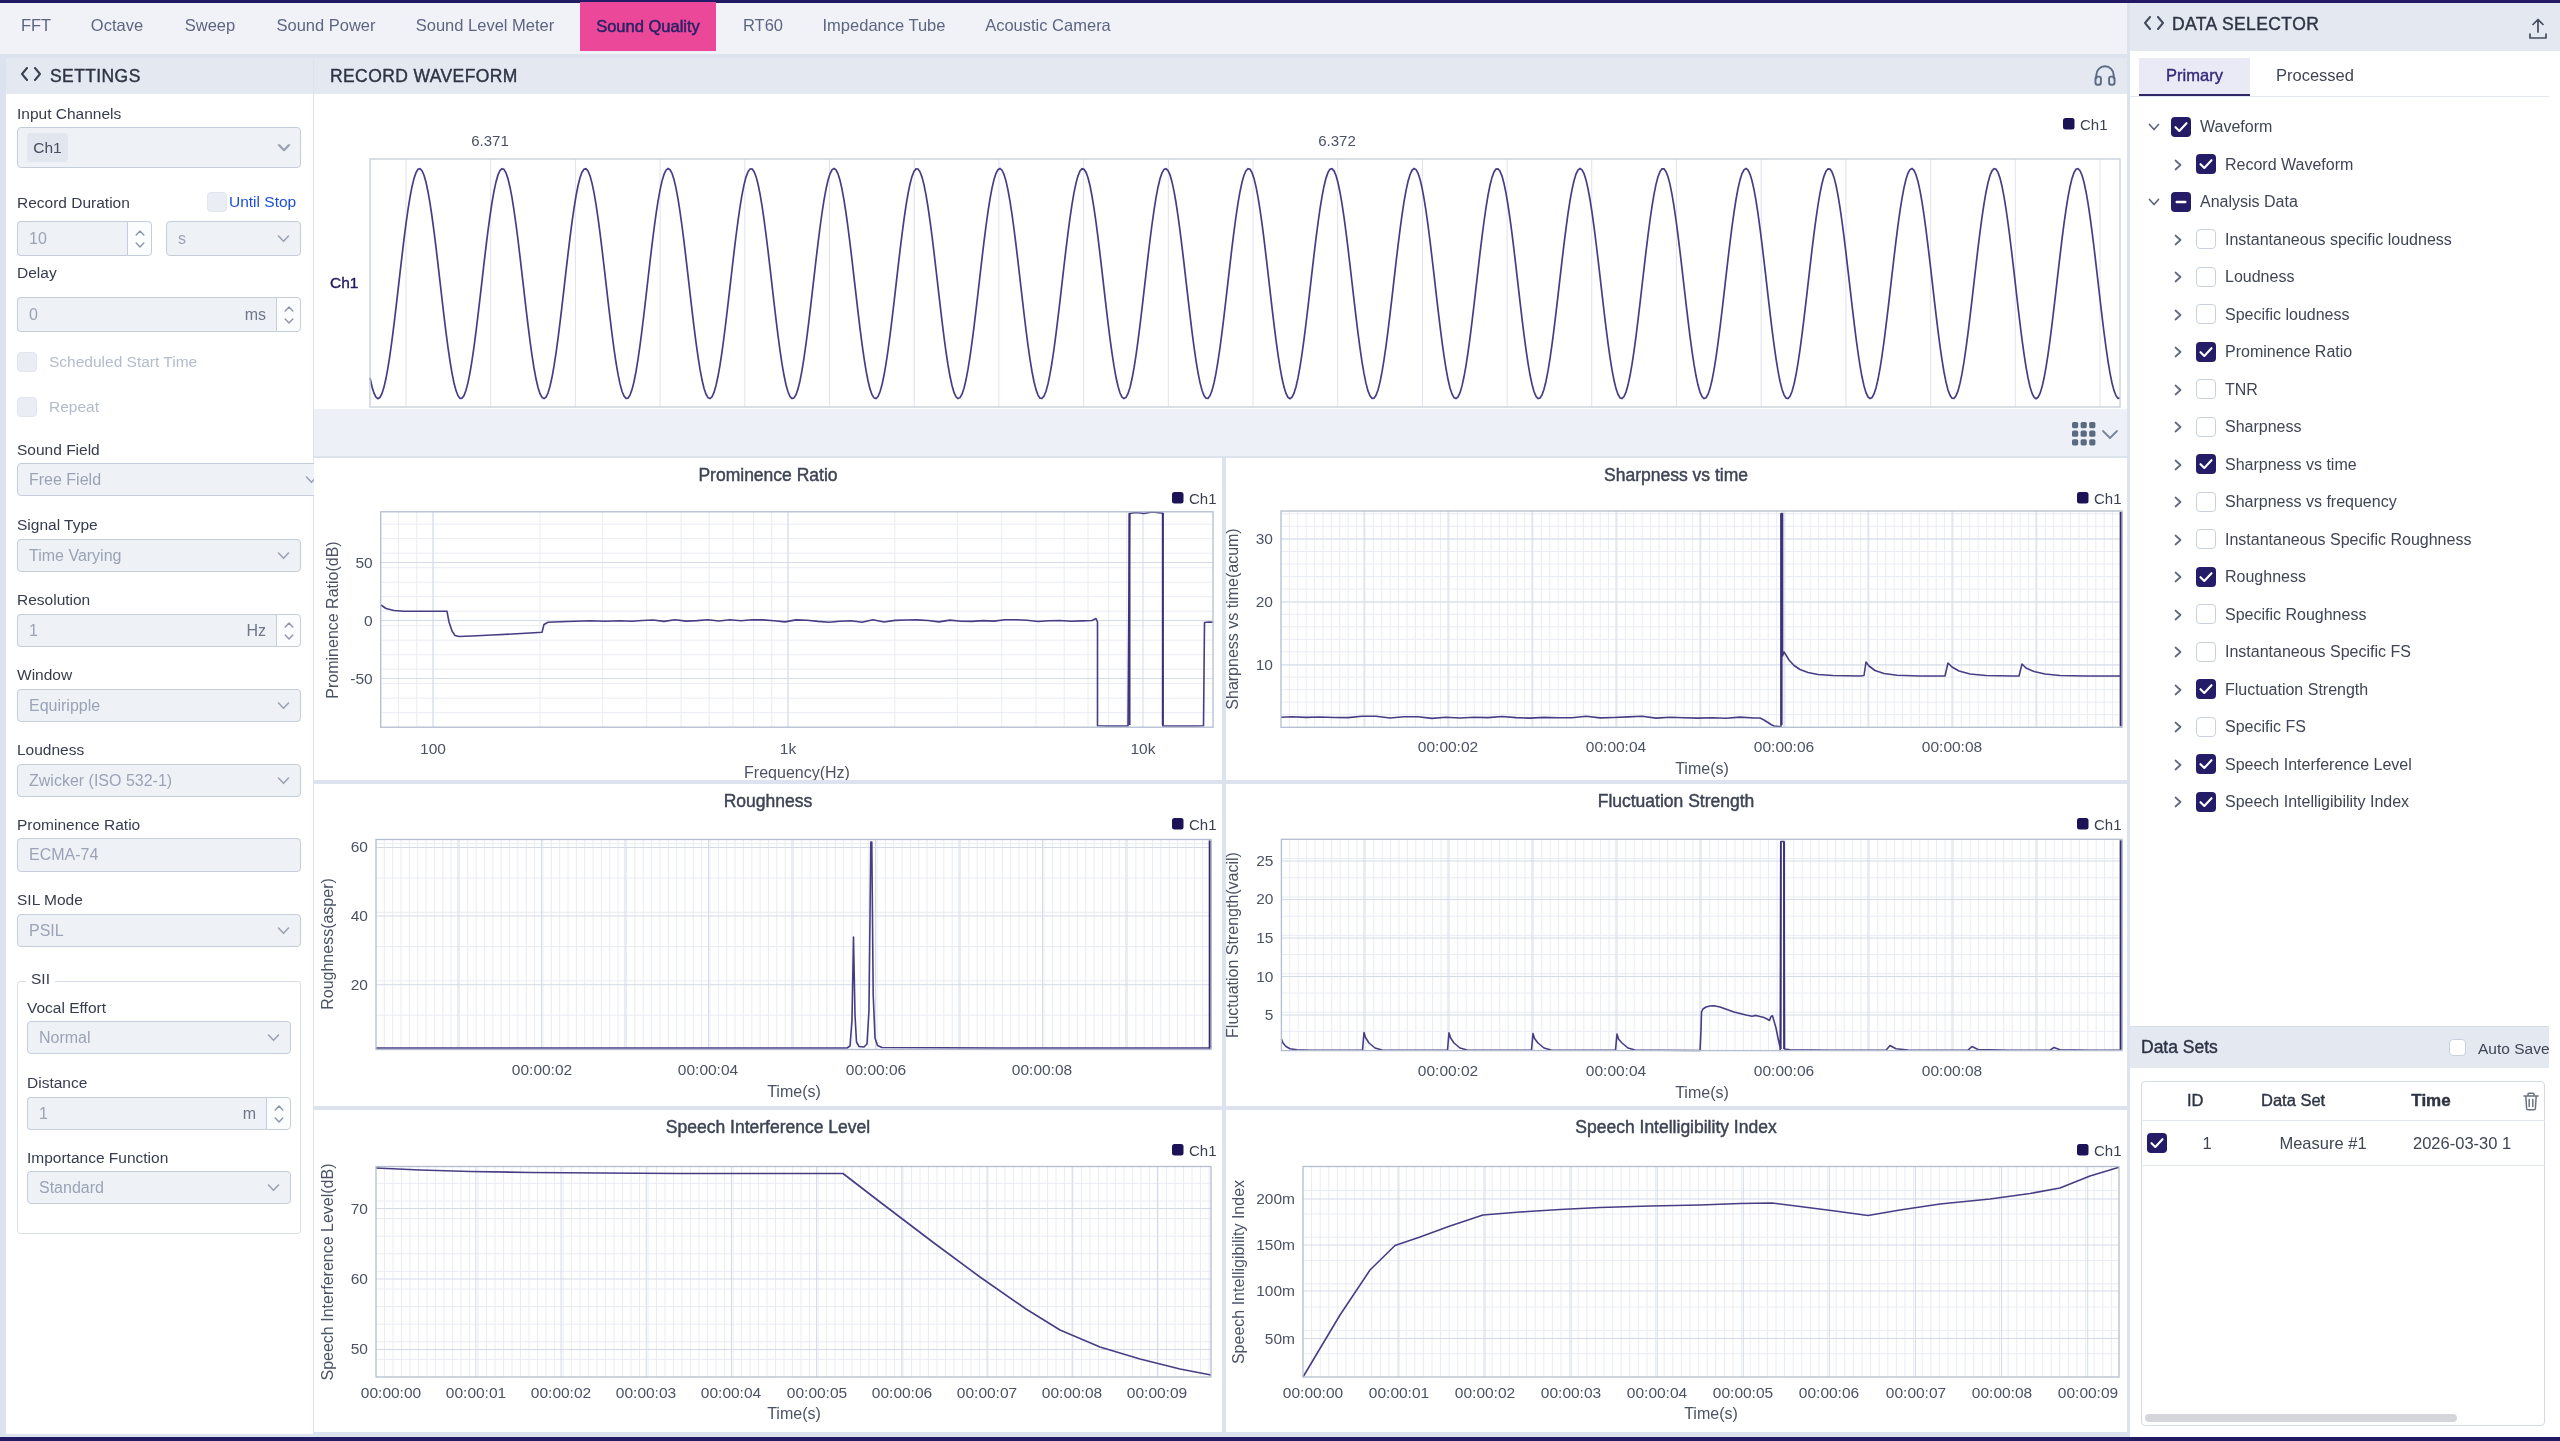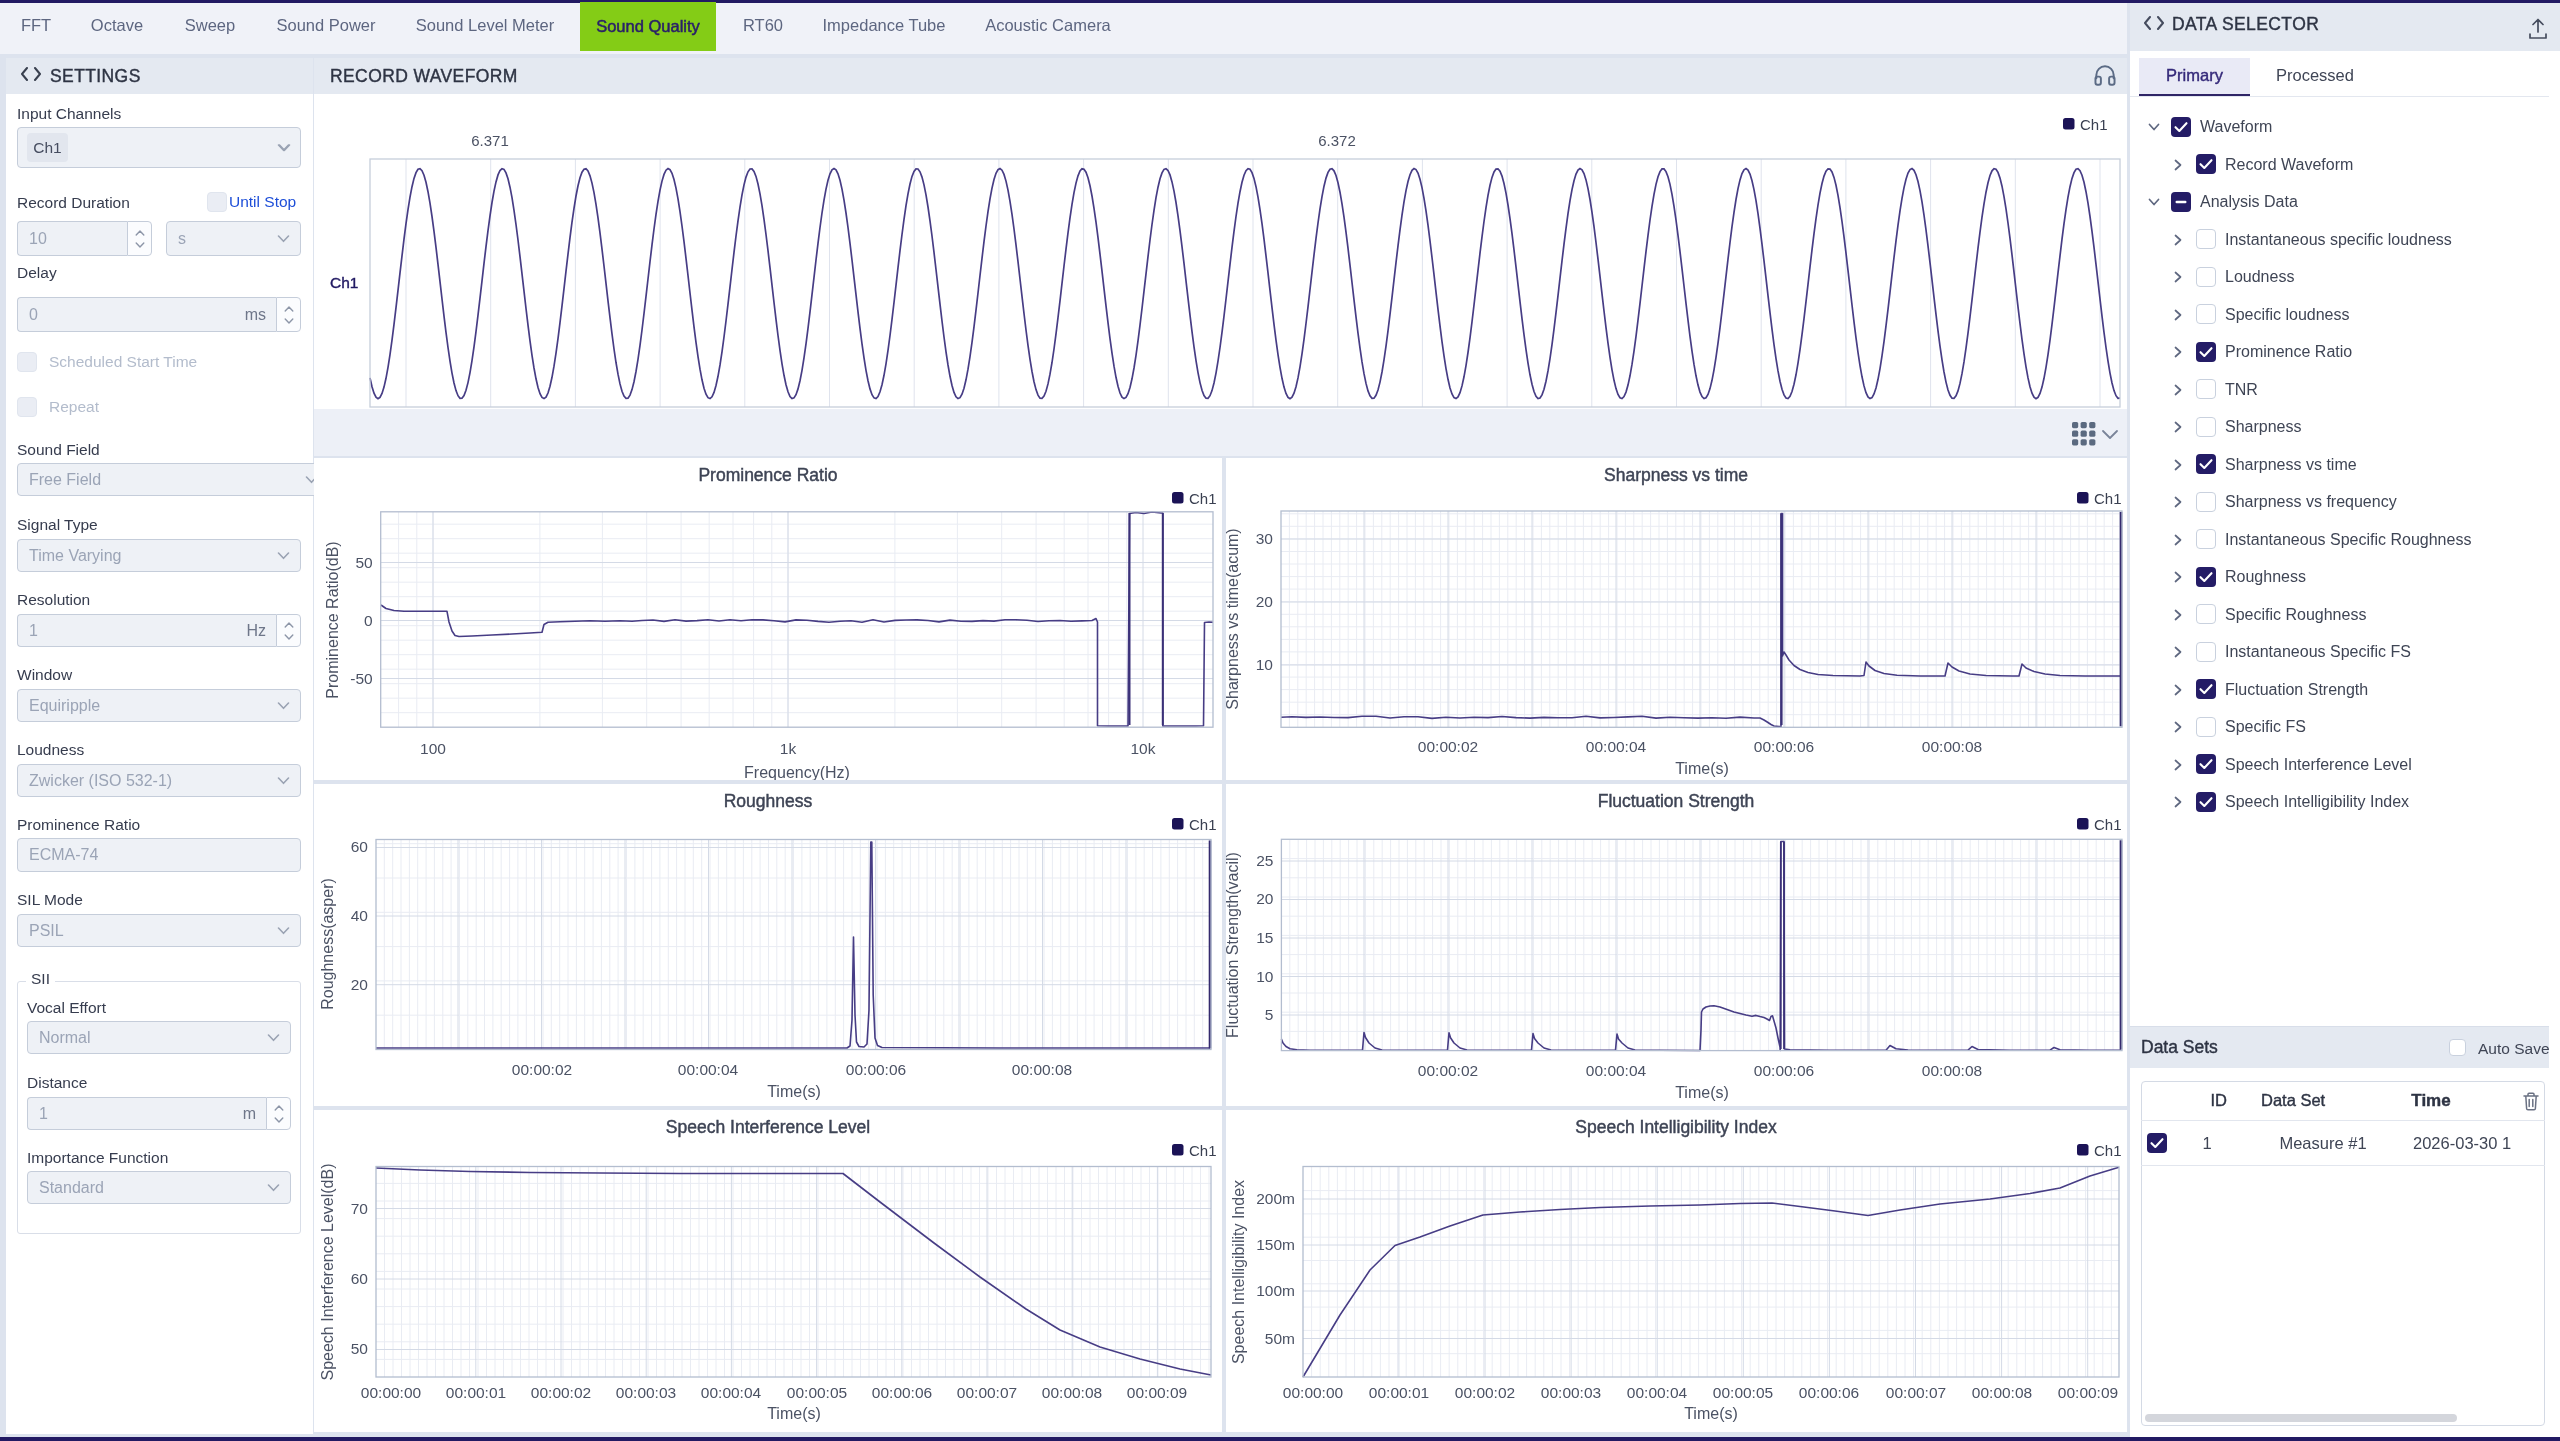--- a/index.html
+++ b/index.html
@@ -1,20 +1,20 @@
 <!DOCTYPE html>
 <html><head><meta charset="utf-8"><style>
 * { margin:0; padding:0; box-sizing:border-box; }
 html,body { width:2560px; height:1441px; overflow:hidden; }
 body { font-family:"Liberation Sans",sans-serif; background:#dde3ee; position:relative; }
 .abs { position:absolute; }
 .strip { position:absolute; left:0; width:2560px; background:#221a63; }
 .tabbar { position:absolute; left:0; top:3px; width:2127px; height:51px; background:#f0f2f8; }
 .tab { position:absolute; top:0; height:51px; line-height:51px; font-size:16.5px; color:#5d6680; text-align:center; }
-.tabsel { background:#84cc16; color:#2a2168; font-weight:500; -webkit-text-stroke:0.5px currentColor; border-top:2.5px solid #221a63; line-height:48px; }
+.tabsel { background:#ec4899; color:#2a2168; font-weight:500; -webkit-text-stroke:0.5px currentColor; border-top:2.5px solid #221a63; line-height:48px; }
 .panel { position:absolute; background:#ffffff; }
 .phead { position:absolute; left:0; top:0; right:0; height:36px; background:#e4e9f1;
   font-size:17.5px; color:#2e3444; letter-spacing:.4px; line-height:36px; }
 .semi { font-weight:500; -webkit-text-stroke:0.4px currentColor; }
 .lbl { position:absolute; left:17px; font-size:15.5px; color:#363c4e; }
 .sel { position:absolute; background:#eef1f6; border:1px solid #c5cdda; border-radius:4px;
   font-size:16px; color:#9ba4b6; }
 .sel .txt { position:absolute; left:11px; top:50%; transform:translateY(-50%); }
 .chev { position:absolute; top:50%; transform:translateY(-50%); }
 .numwrap { position:absolute; }
@@ -498,21 +498,21 @@
   </div>
 <div class="treelbl" style="left:2225px;top:793.0px">Speech Intelligibility Index</div>
 <div class="abs" style="left:2130px;top:1026px;width:419px;height:1px;background:#d8dee9"></div>
 <div class="abs" style="left:2130px;top:1027px;width:419px;height:41px;background:#e4e9f1"></div>
 <div class="abs semi" style="left:2141px;top:1037px;font-size:17.5px;color:#2e3444">Data Sets</div>
 <div class="cb" style="left:2449px;top:1039px;width:17px;height:17px"></div>
 <div class="cblbl" style="left:2478px;top:1040px;color:#3f4555">Auto Save</div>
 <div class="abs" style="left:2141px;top:1081px;width:404px;height:345px;border:1px solid #d4dae5;border-radius:4px;background:#fff"></div>
 <div class="abs" style="left:2141px;top:1120px;width:404px;height:1px;background:#e2e6ee"></div>
 <div class="abs" style="left:2141px;top:1165px;width:404px;height:1px;background:#e2e6ee"></div>
-<div class="abs" style="left:2187px;top:1091px;width:40px;text-align:right;font-size:16.5px;font-weight:500;-webkit-text-stroke:0.4px #2e3444;color:#2e3444">ID</div>
+<div class="abs" style="left:2187px;top:1091px;width:40px;text-align:left;font-size:16.5px;font-weight:500;-webkit-text-stroke:0.4px #2e3444;color:#2e3444">ID</div>
 <div class="abs" style="left:2261px;top:1091px;width:100px;text-align:left;font-size:16.5px;font-weight:500;-webkit-text-stroke:0.4px #2e3444;color:#2e3444">Data Set</div>
 <div class="abs" style="left:2401px;top:1091px;width:60px;text-align:center;font-size:17px;font-weight:700;-webkit-text-stroke:0.4px #2e3444;color:#2e3444">Time</div>
 <svg style="position:absolute;left:2521px;top:1091px" width="20" height="21" viewBox="0 0 20 21">
     <path d="M3,5 H17 M7,5 V3.2 a1,1 0 0 1 1,-1 h4 a1,1 0 0 1 1,1 V5 M4.8,5 L5.6,17.5 a1.4,1.4 0 0 0 1.4,1.3 h6 a1.4,1.4 0 0 0 1.4,-1.3 L15.2,5 M8.2,8.5 v7 M11.8,8.5 v7" stroke="#6a7183" stroke-width="1.5" fill="none" stroke-linecap="round"></path>
   </svg>
 <div class="cb on" style="left:2147px;top:1133px;width:20px;height:20px">
     <svg width="20" height="20" viewBox="0 0 20 20">
       <path d="M4.5,10.2 L8.3,14 L15.5,6.2" stroke="#fff" stroke-width="2.1" fill="none" stroke-linecap="round" stroke-linejoin="round"></path>
     </svg>
   </div>

